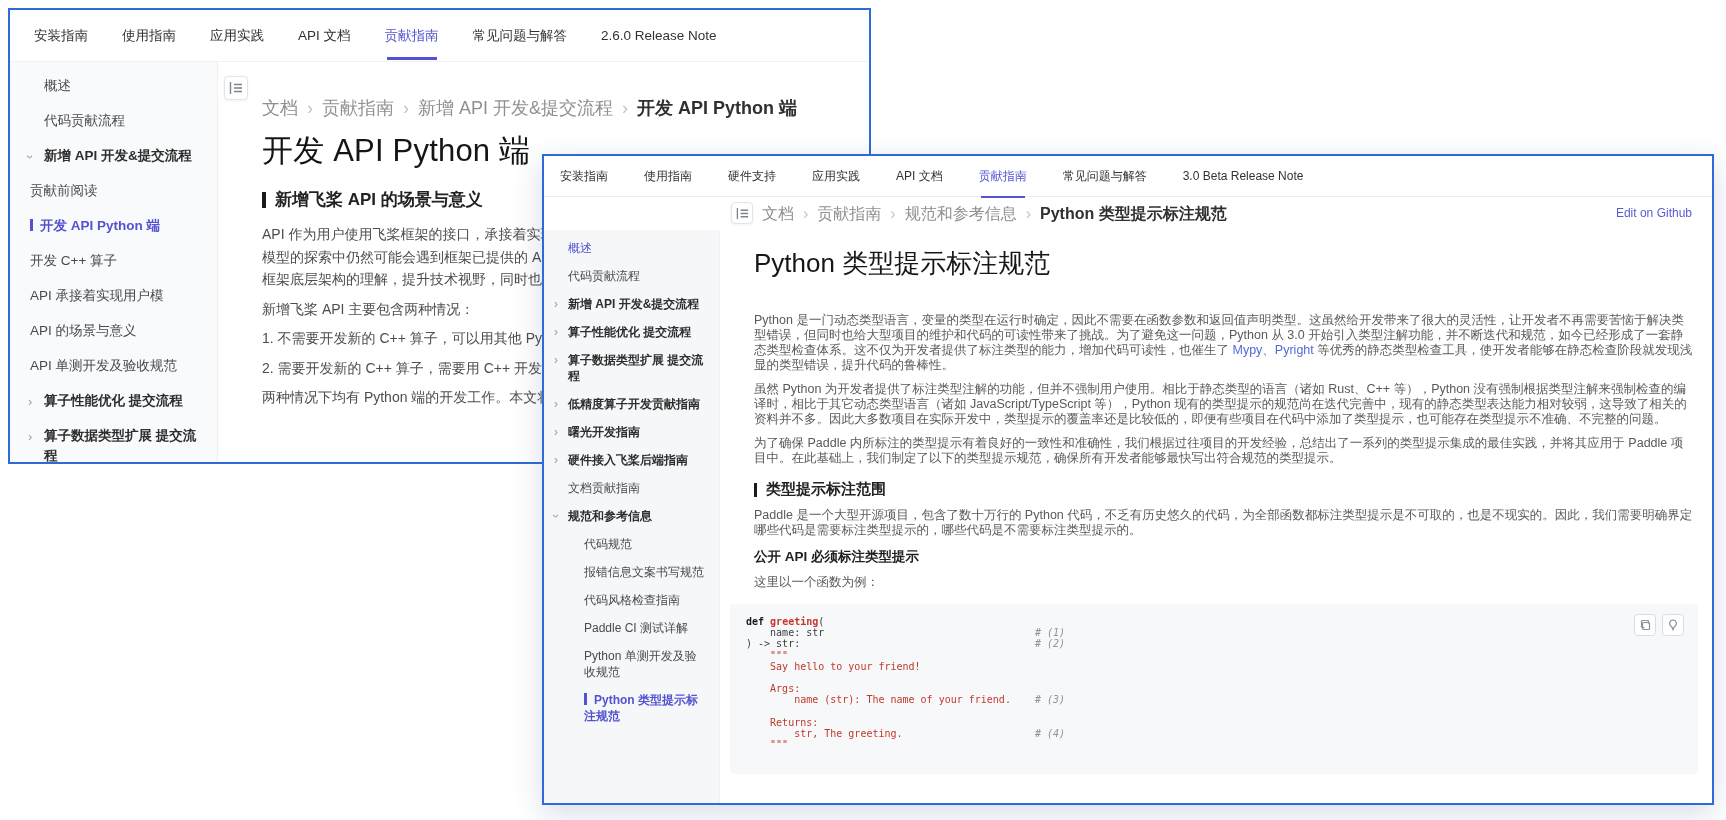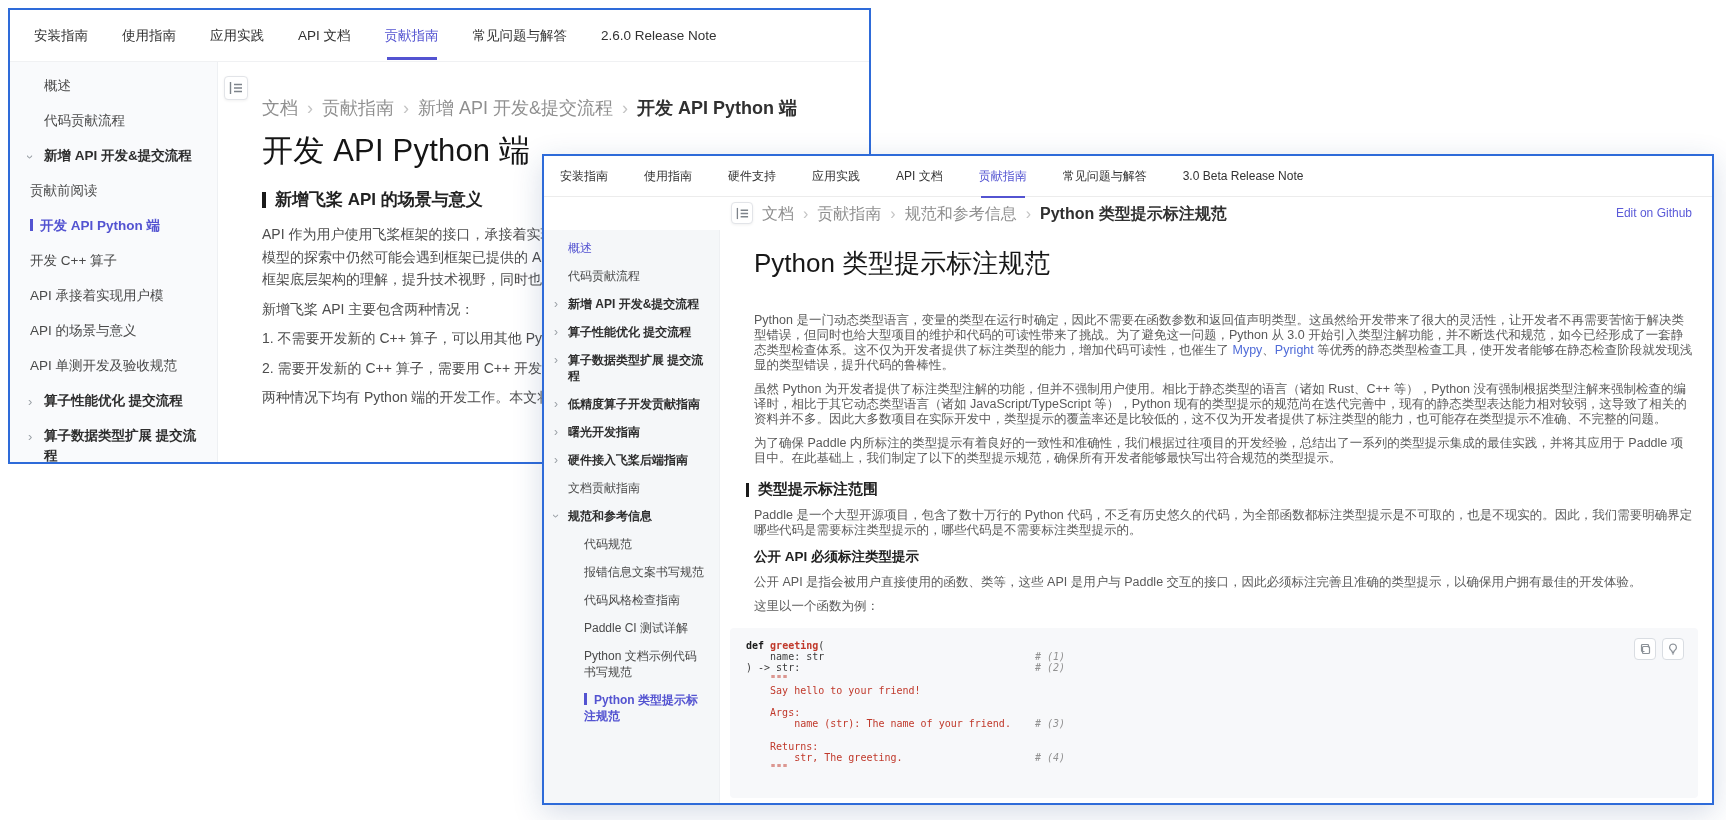--- a/index.html
+++ b/index.html
@@ -56,21 +56,21 @@
     border:1px solid #e2e4e8; border-radius:4px; box-shadow:0 1px 3px rgba(0,0,0,.06);
     display:flex; align-items:center; justify-content:center; cursor:pointer; z-index:5; }
   #front-window .toggle-btn { left:-165px; top:-68px; }
   #front-window .crumbrow .toggle-btn { left:187px; top:5px; width:22px; height:22px; }
 
   #back-window .page-title { margin:68px 0 0 44px; font-size:31px; font-weight:500; color:#151515; letter-spacing:.2px; }
   #front-window .page-title { margin:16px 0 0 24px; font-size:26px; font-weight:500; color:#171717; }
 
   .sec-h { display:flex; align-items:center; }
   #back-window .sec-h { margin:16px 0 0 44px; font-size:17px; font-weight:700; color:#222; }
-  #front-window .sec-h { margin:14px 0 0 16px; font-size:15px; font-weight:700; color:#222; }
+  #front-window .sec-h { margin:14px 0 0 24px; font-size:15px; font-weight:700; color:#222; }
   .hbar { width:4px; height:16px; background:#1a1a1a; margin-right:9px; }
   #front-window .hbar { width:3px; height:14px; }
 
   .sub-h { margin:10px 0 0 24px; font-size:13.5px; font-weight:700; color:#1f1f1f; }
 
   #back-window .blines { margin:12px 0 0 44px; font-size:14px; color:#4d4d4d; }
   .bline { white-space:nowrap; line-height:22.5px; }
   .bline.gap { margin-top:7px; }
 
   .para { margin:9px 0 0 24px; width:940px; font-size:12.5px; line-height:15px; color:#5a5a5a; }
@@ -180,39 +180,38 @@
       <div class="side-item bold"><span class="chev right">›</span><span class="lbl">算子数据类型扩展 提交流程</span></div>
       <div class="side-item bold"><span class="chev right">›</span><span class="lbl">低精度算子开发贡献指南</span></div>
       <div class="side-item bold"><span class="chev right">›</span><span class="lbl">曙光开发指南</span></div>
       <div class="side-item bold"><span class="chev right">›</span><span class="lbl">硬件接入飞桨后端指南</span></div>
       <div class="side-item"><span class="lbl">文档贡献指南</span></div>
       <div class="side-item bold"><span class="chev down">›</span><span class="lbl">规范和参考信息</span></div>
       <div class="side-item sub"><span class="lbl">代码规范</span></div>
       <div class="side-item sub"><span class="lbl">报错信息文案书写规范</span></div>
       <div class="side-item sub"><span class="lbl">代码风格检查指南</span></div>
       <div class="side-item sub"><span class="lbl">Paddle CI 测试详解</span></div>
-      <div class="side-item sub"><span class="lbl">Python 文档示例代码书写规范</span></div>
+      <div class="side-item sub"><span class="lbl">Python 单测开发及验收规范</span></div>
       <div class="side-item sub active"><span class="abar"></span><span class="lbl">Python 类型提示标注规范</span></div>
     </div>
 
   <div class="main">
     <h1 class="page-title">Python 类型提示标注规范</h1>
 
     <p class="para first"><span>Python 是一门动态类型语言，变量的类型在运行时确定，因此不需要在函数参数和返回值声明类型。这虽然给开发带来了很大的灵活性，让开发者不再需要苦恼于解决类型错误，但同时也给大型项目的维护和代码的可读性带来了挑战。为了避免这一问题，Python 从 3.0 开始引入类型注解功能，并不断迭代和规范，如今已经形成了一套静态类型检查体系。这不仅为开发者提供了标注类型的能力，增加代码可读性，也催生了 </span><span class="doclink">Mypy</span><span>、</span><span class="doclink">Pyright</span><span> 等优秀的静态类型检查工具，使开发者能够在静态检查阶段就发现浅显的类型错误，提升代码的鲁棒性。</span></p>
-    <p class="para">虽然 Python 为开发者提供了标注类型注解的功能，但并不强制用户使用。相比于静态类型的语言（诸如 Rust、C++ 等），Python 没有强制根据类型注解来强制检查的编译时，相比于其它动态类型语言（诸如 JavaScript/TypeScript 等），Python 现有的类型提示的规范尚在迭代完善中，现有的静态类型表达能力相对较弱，这导致了相关的资料并不多。因此大多数项目在实际开发中，类型提示的覆盖率还是比较低的，这不仅为开发者提供了标注类型的能力，也可能存在类型提示不准确、不完整的问题。</p>
+    <p class="para">虽然 Python 为开发者提供了标注类型注解的功能，但并不强制用户使用。相比于静态类型的语言（诸如 Rust、C++ 等），Python 没有强制根据类型注解来强制检查的编译时，相比于其它动态类型语言（诸如 JavaScript/TypeScript 等），Python 现有的类型提示的规范尚在迭代完善中，现有的静态类型表达能力相对较弱，这导致了相关的资料并不多。因此大多数项目在实际开发中，类型提示的覆盖率还是比较低的，即便有些项目在代码中添加了类型提示，也可能存在类型提示不准确、不完整的问题。</p>
     <p class="para">为了确保 Paddle 内所标注的类型提示有着良好的一致性和准确性，我们根据过往项目的开发经验，总结出了一系列的类型提示集成的最佳实践，并将其应用于 Paddle 项目中。在此基础上，我们制定了以下的类型提示规范，确保所有开发者能够最快写出符合规范的类型提示。</p>
 
     <div class="sec-h">
       <span class="hbar"></span>
       <span>类型提示标注范围</span>
     </div>
     <p class="para">Paddle 是一个大型开源项目，包含了数十万行的 Python 代码，不乏有历史悠久的代码，为全部函数都标注类型提示是不可取的，也是不现实的。因此，我们需要明确界定哪些代码是需要标注类型提示的，哪些代码是不需要标注类型提示的。</p>
 
     <div class="sub-h">公开 API 必须标注类型提示</div>
-    <p class="para">公开 API 是指会被用户直接使用的函数、类等，这些 API 是用户与 Paddle 交互的接口，因此必须标注完善且准确的类型提示，以确保用户拥有最佳的开发体验。</p>
     <p class="para">这里以一个函数为例：</p>
 
     <div class="codeblock">
       <div class="code-tools">
         <div class="tool-btn">
           <span>
             <svg width="12" height="12" viewBox="0 0 12 12">
                 <rect x="3.5" y="3.5" width="7" height="7" rx="1" fill="none" stroke="#8a9097" stroke-width="1.2"></rect>
                 <path d="M8.5 3.5v-2a1 1 0 0 0-1-1h-5a1 1 0 0 0-1 1v5a1 1 0 0 0 1 1h2" fill="none" stroke="#8a9097" stroke-width="1.2" transform="translate(1,1)"></path>
               </svg>

